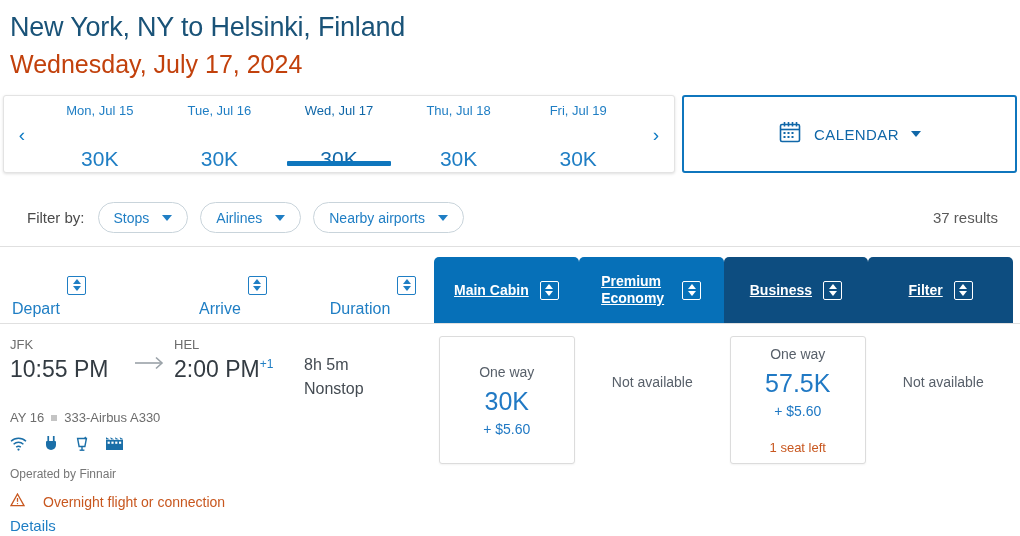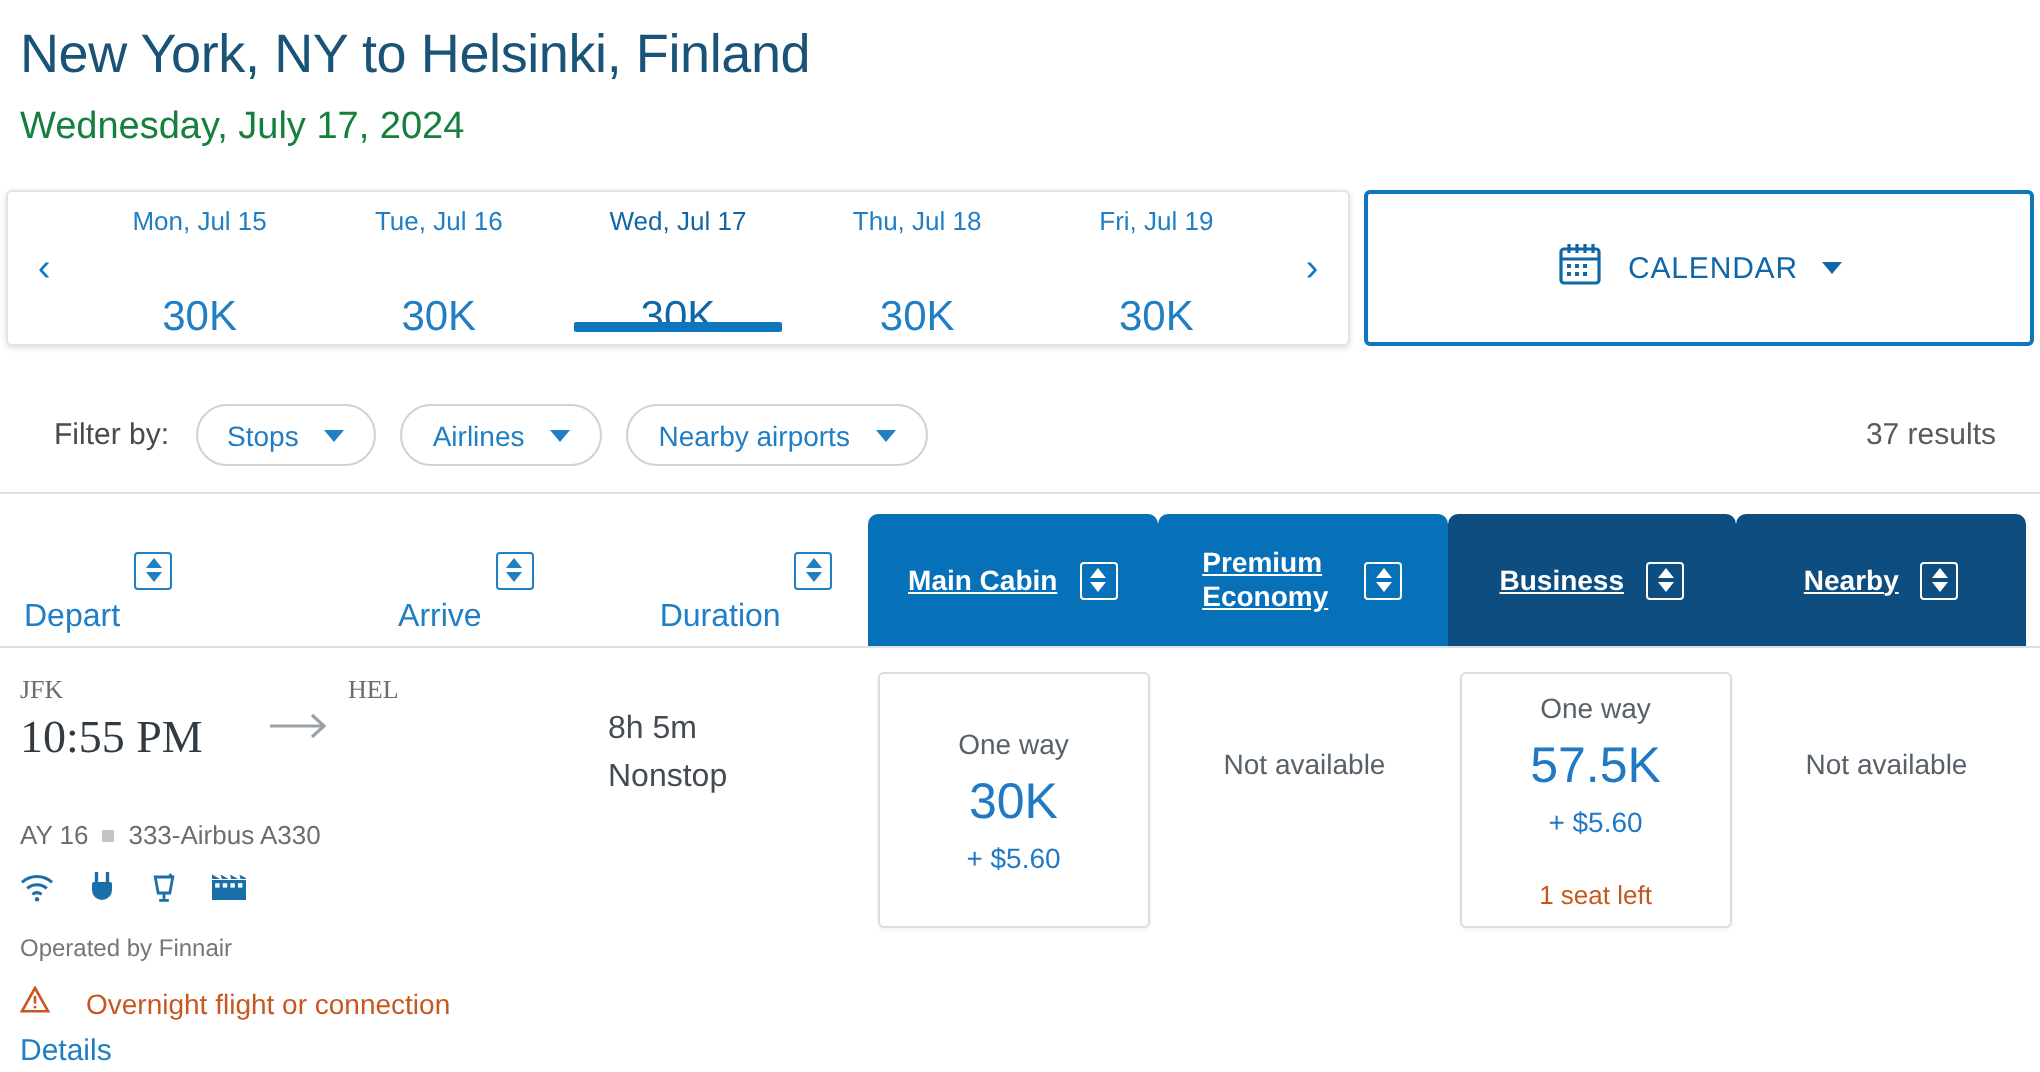--- a/index.html
+++ b/index.html
@@ -15,22 +15,22 @@
   
   .page-header { padding: 10px 0 0 10px; }
   .route-title {
     font-size: 27px;
     color: #1a5378;
     font-weight: 400;
     letter-spacing: -0.2px;
     line-height: 34px;
   }
   .route-date {
-    font-size: 19px;
-    color: #15803d;
+    font-size: 25px;
+    color: #c2410c;
     font-weight: 400;
     margin-top: 8px;
     line-height: 24px;
   }
 
   
   .datestrip-row {
     display: flex;
     align-items: stretch;
     margin-top: 19px;
@@ -229,21 +229,21 @@
   
   .row { display: flex; border-top: 1px solid #e0e0e0; }
   .flight-cell {
     flex: 0 0 430px;
     padding: 12px 0 10px 10px;
   }
   .times-line {
     display: flex;
     align-items: flex-start;
   }
-  .seg { width: 118px; font-family: Liberation Serif, serif; }
+  .seg { width: 118px; }
   .apt {
     font-size: 13px;
     color: #6d6d6d;
     line-height: 18px;
   }
   .tm {
     font-size: 23px;
     color: #333b42;
     line-height: 30px;
     white-space: nowrap;
@@ -469,21 +469,21 @@
           </span>
       </div>
       <div class="cabin-tab tab-dark">
         <span class="ctext">Business</span>
         <span class="sort-box light">
             <i class="up"></i>
             <i class="down"></i>
           </span>
       </div>
       <div class="cabin-tab tab-dark">
-        <span class="ctext">Nearby</span>
+        <span class="ctext">Filter</span>
         <span class="sort-box light">
             <i class="up"></i>
             <i class="down"></i>
           </span>
       </div>
     </div>
   </div>
 </div>
 
 <div class="row">
@@ -497,20 +497,21 @@
 
       <div class="arrow-cell">
         <svg width="32" height="14" viewBox="0 0 32 14" fill="none" stroke="#9aa2a8" stroke-width="1.6">
           <line x1="0" y1="7" x2="27" y2="7"></line>
           <polyline points="21,1.5 27,7 21,12.5"></polyline>
         </svg>
       </div>
 
       <div class="seg">
         <div class="apt">HEL</div>
+        <div class="tm"><span>2:00 PM</span><sup>+1</sup></div>
       </div>
 
       <div class="dur-cell">
         <div>8h 5m</div>
         <div>Nonstop</div>
       </div>
     </div>
 
     <div class="aircraft">
       <span>AY 16</span>

